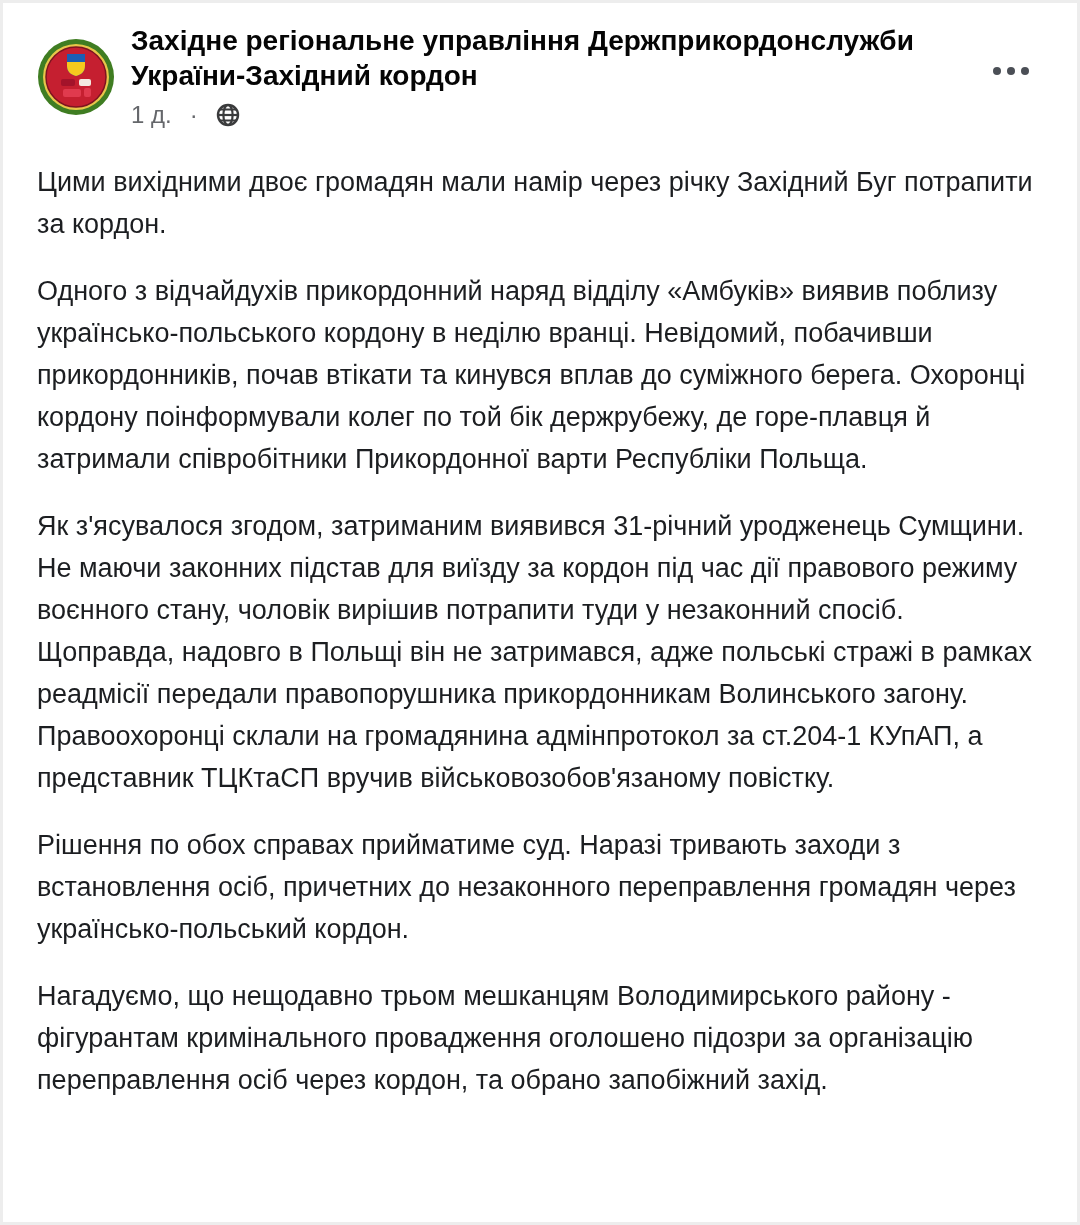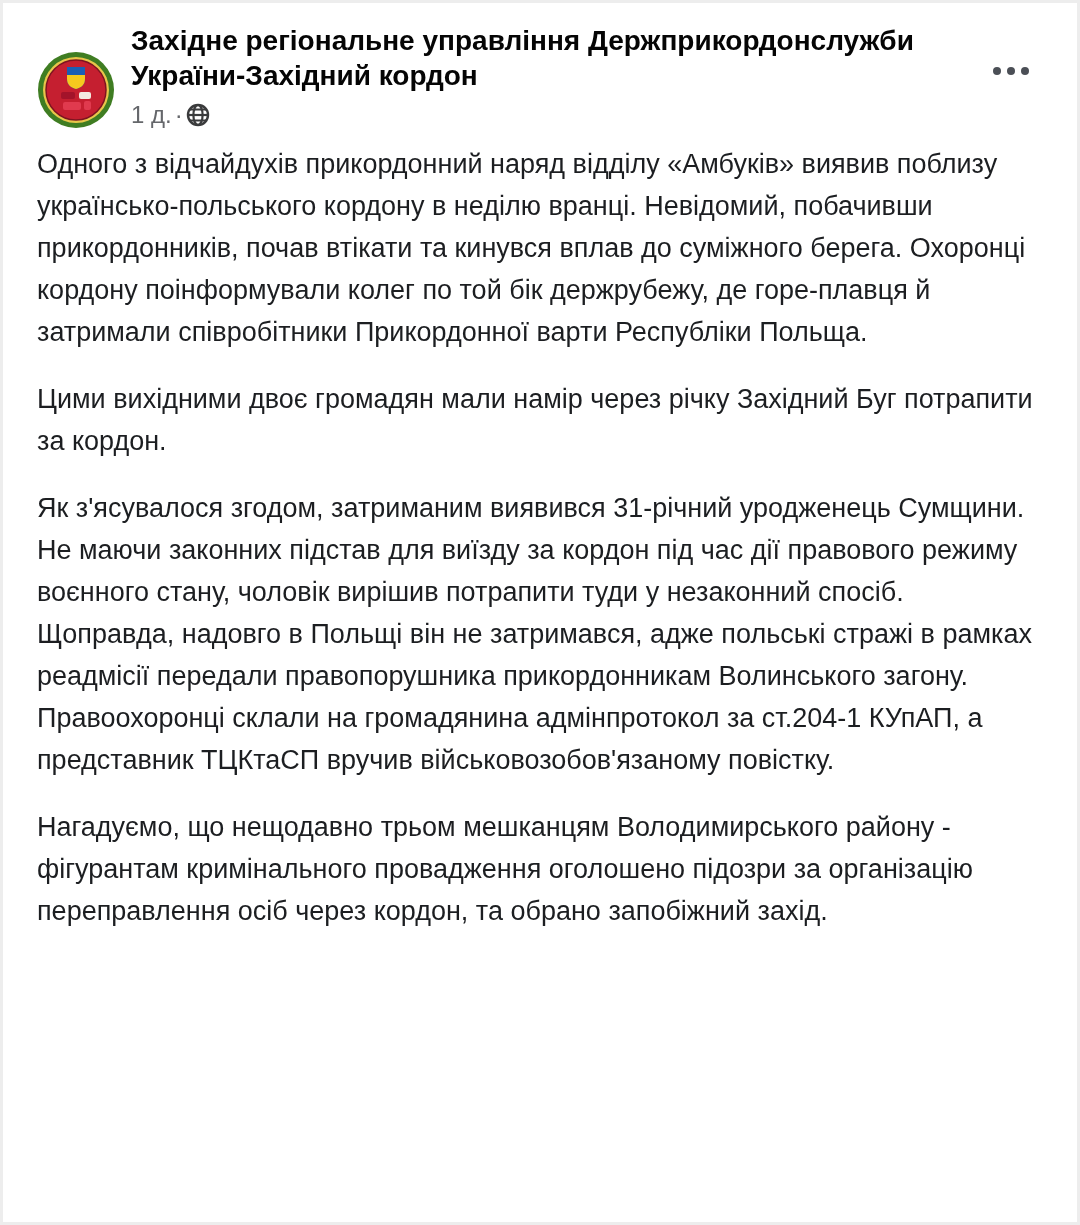--- a/index.html
+++ b/index.html
@@ -14,23 +14,23 @@
     min-height: 1225px;
     margin: 0 auto;
     background: #ffffff;
     border: 3px solid #ededed;
     padding: 20px 42px 30px 34px;
     color: #050505;
   }
   
   .post-header {
     display: flex;
-    align-items: flex-end;
+    align-items: center;
     position: relative;
-    margin-bottom: 14px;
+    margin-bottom: 32px;
   }
   .avatar {
     flex: 0 0 auto;
     width: 78px;
     height: 78px;
     border-radius: 50%;
     overflow: hidden;
     cursor: pointer;
     margin-top: 2px;
   }
@@ -44,21 +44,21 @@
   .page-name {
     font-weight: bold;
     font-size: 28px;
     line-height: 1.25;
     color: #050505;
     cursor: pointer;
   }
   .meta-row {
     display: flex;
     align-items: center;
-    gap: 3px;
+    gap: 18px;
     margin-top: 8px;
     color: #65676b;
     font-size: 24px;
   }
   .timestamp { cursor: pointer; }
   .dot-sep { color: #65676b; }
   .globe-icon { display: inline-flex; align-items: center; }
   .globe-icon svg { display: block; }
   .options-btn {
     position: absolute;
@@ -129,20 +129,21 @@
 
     <div class="options-btn">
       <span class="dot"></span>
       <span class="dot"></span>
       <span class="dot"></span>
     </div>
 
   </div>
 
   <div class="post-body">
+    <p>Цими вихідними двоє громадян мали намір через річку Західний Буг потрапити за кордон.</p>
     <p>Одного з відчайдухів прикордонний наряд відділу «Амбуків» виявив поблизу українсько-польського кордону в неділю вранці. Невідомий, побачивши прикордонників, почав втікати та кинувся вплав до суміжного берега. Охоронці кордону поінформували колег по той бік держрубежу, де горе-плавця й затримали співробітники Прикордонної варти Республіки Польща.</p>
-    <p>Цими вихідними двоє громадян мали намір через річку Західний Буг потрапити за кордон.</p>
     <p>Як з'ясувалося згодом, затриманим виявився 31-річний уродженець Сумщини. Не маючи законних підстав для виїзду за кордон під час дії правового режиму воєнного стану, чоловік вирішив потрапити туди у незаконний спосіб. Щоправда, надовго в Польщі він не затримався, адже польські стражі в рамках реадмісії передали правопорушника прикордонникам Волинського загону. Правоохоронці склали на громадянина адмінпротокол за ст.204-1 КУпАП, а представник ТЦКтаСП вручив військовозобов'язаному повістку.</p>
+    <p>Рішення по обох справах прийматиме суд. Наразі тривають заходи з встановлення осіб, причетних до незаконного переправлення громадян через українсько-польський кордон.</p>
     <p>Нагадуємо, що нещодавно трьом мешканцям Володимирського району - фігурантам кримінального провадження оголошено підозри за організацію переправлення осіб через кордон, та обрано запобіжний захід.</p>
 
   </div>
 
 </div>
 
 </body></html>

